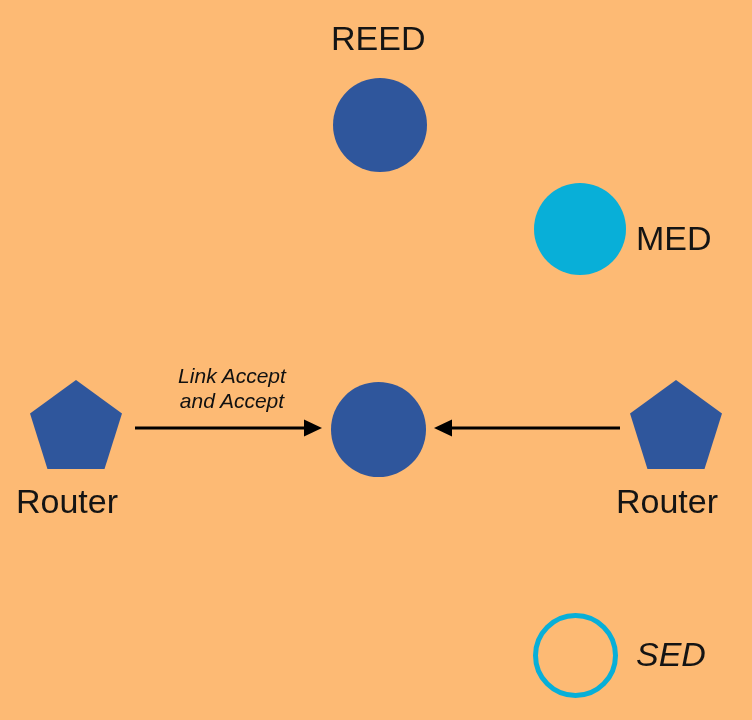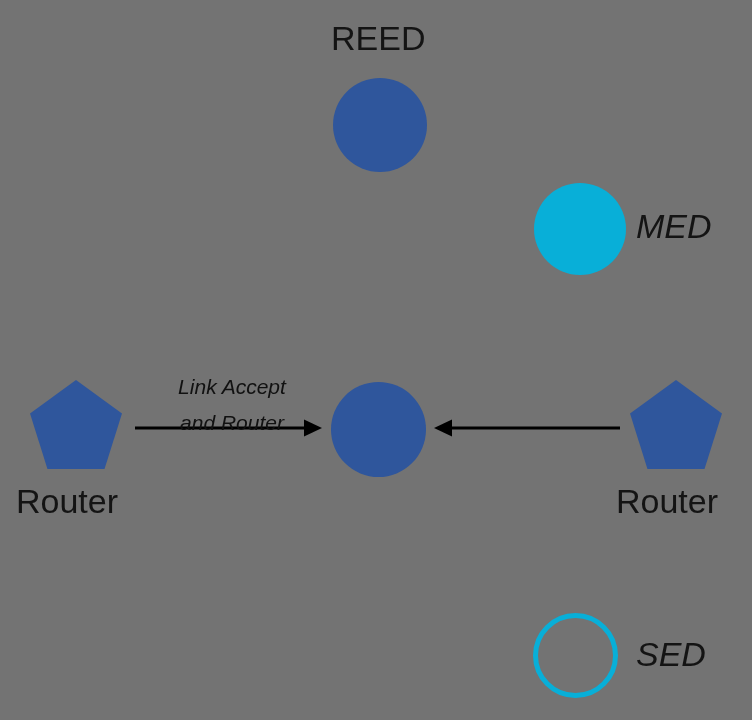--- a/index.html
+++ b/index.html
@@ -8,21 +8,21 @@
     background: #ffffff;
   }
   body {
     font-family: "Liberation Sans", sans-serif;
     -webkit-font-smoothing: antialiased;
   }
   #canvas {
     position: relative;
     width: 752px;
     height: 720px;
-    background: #737373;
+    background: #fdba74;
     overflow: hidden;
   }
   .node {
     position: absolute;
   }
   .circle-filled {
     border-radius: 50%;
   }
   .circle-hollow {
     border-radius: 50%;
@@ -38,21 +38,21 @@
     font-weight: 400;
     letter-spacing: 0px;
   }
 
   
   #reed-label   { left: 331px; top: 21px; }
   #reed-circle  { left: 333px; top: 78px; width: 94px; height: 94px; }
 
   
   #med-circle   { left: 534px; top: 183px; width: 92px; height: 92px; }
-  #med-label    { left: 636px; top: 209px; font-style: italic; }
+  #med-label    { left: 636px; top: 221px; }
 
   
   #center-circle{ left: 331px; top: 382px; width: 95px; height: 95px; }
 
   
   #router-left-shape  { left: 30px; top: 380px; width: 92px; height: 89px; }
   #router-left-label  { left: 16px; top: 484px; }
   #router-right-shape { left: 630px; top: 380px; width: 92px; height: 89px; }
   #router-right-label { left: 616px; top: 484px; }
 
@@ -75,21 +75,21 @@
     position: absolute;
     left: 152px;
     top: 363px;
     width: 160px;
     text-align: center;
     font-style: italic;
     font-size: 21px;
     line-height: 25px;
     color: #111111;
   }
-  #link-label span { display: block; margin-top: 11px; }
+  #link-label span { display: block; }
 </style>
 </head>
 <body>
 
 <div id="canvas">
 
   <div class="label" id="reed-label">REED</div>
   <div class="node circle-filled" id="reed-circle" style="background:#2F569C;"></div>
 
   <div class="node circle-filled" id="med-circle" style="background:#08AFD8;"></div>
@@ -119,16 +119,16 @@
     <polygon points="192,18 174,9.5 174,26.5" fill="#000000"></polygon>
   </svg>
 
   <svg class="arrow-svg" id="arrow-right-to-center" viewBox="0 0 196 36">
     <line x1="18" y1="18" x2="190" y2="18" stroke="#000000" stroke-width="3"></line>
     <polygon points="4,18 22,9.5 22,26.5" fill="#000000"></polygon>
   </svg>
 
   <div id="link-label">
     <span>Link Accept</span>
-    <span>and Router</span>
+    <span>and Accept</span>
   </div>
 
 </div>
 
 </body></html>

